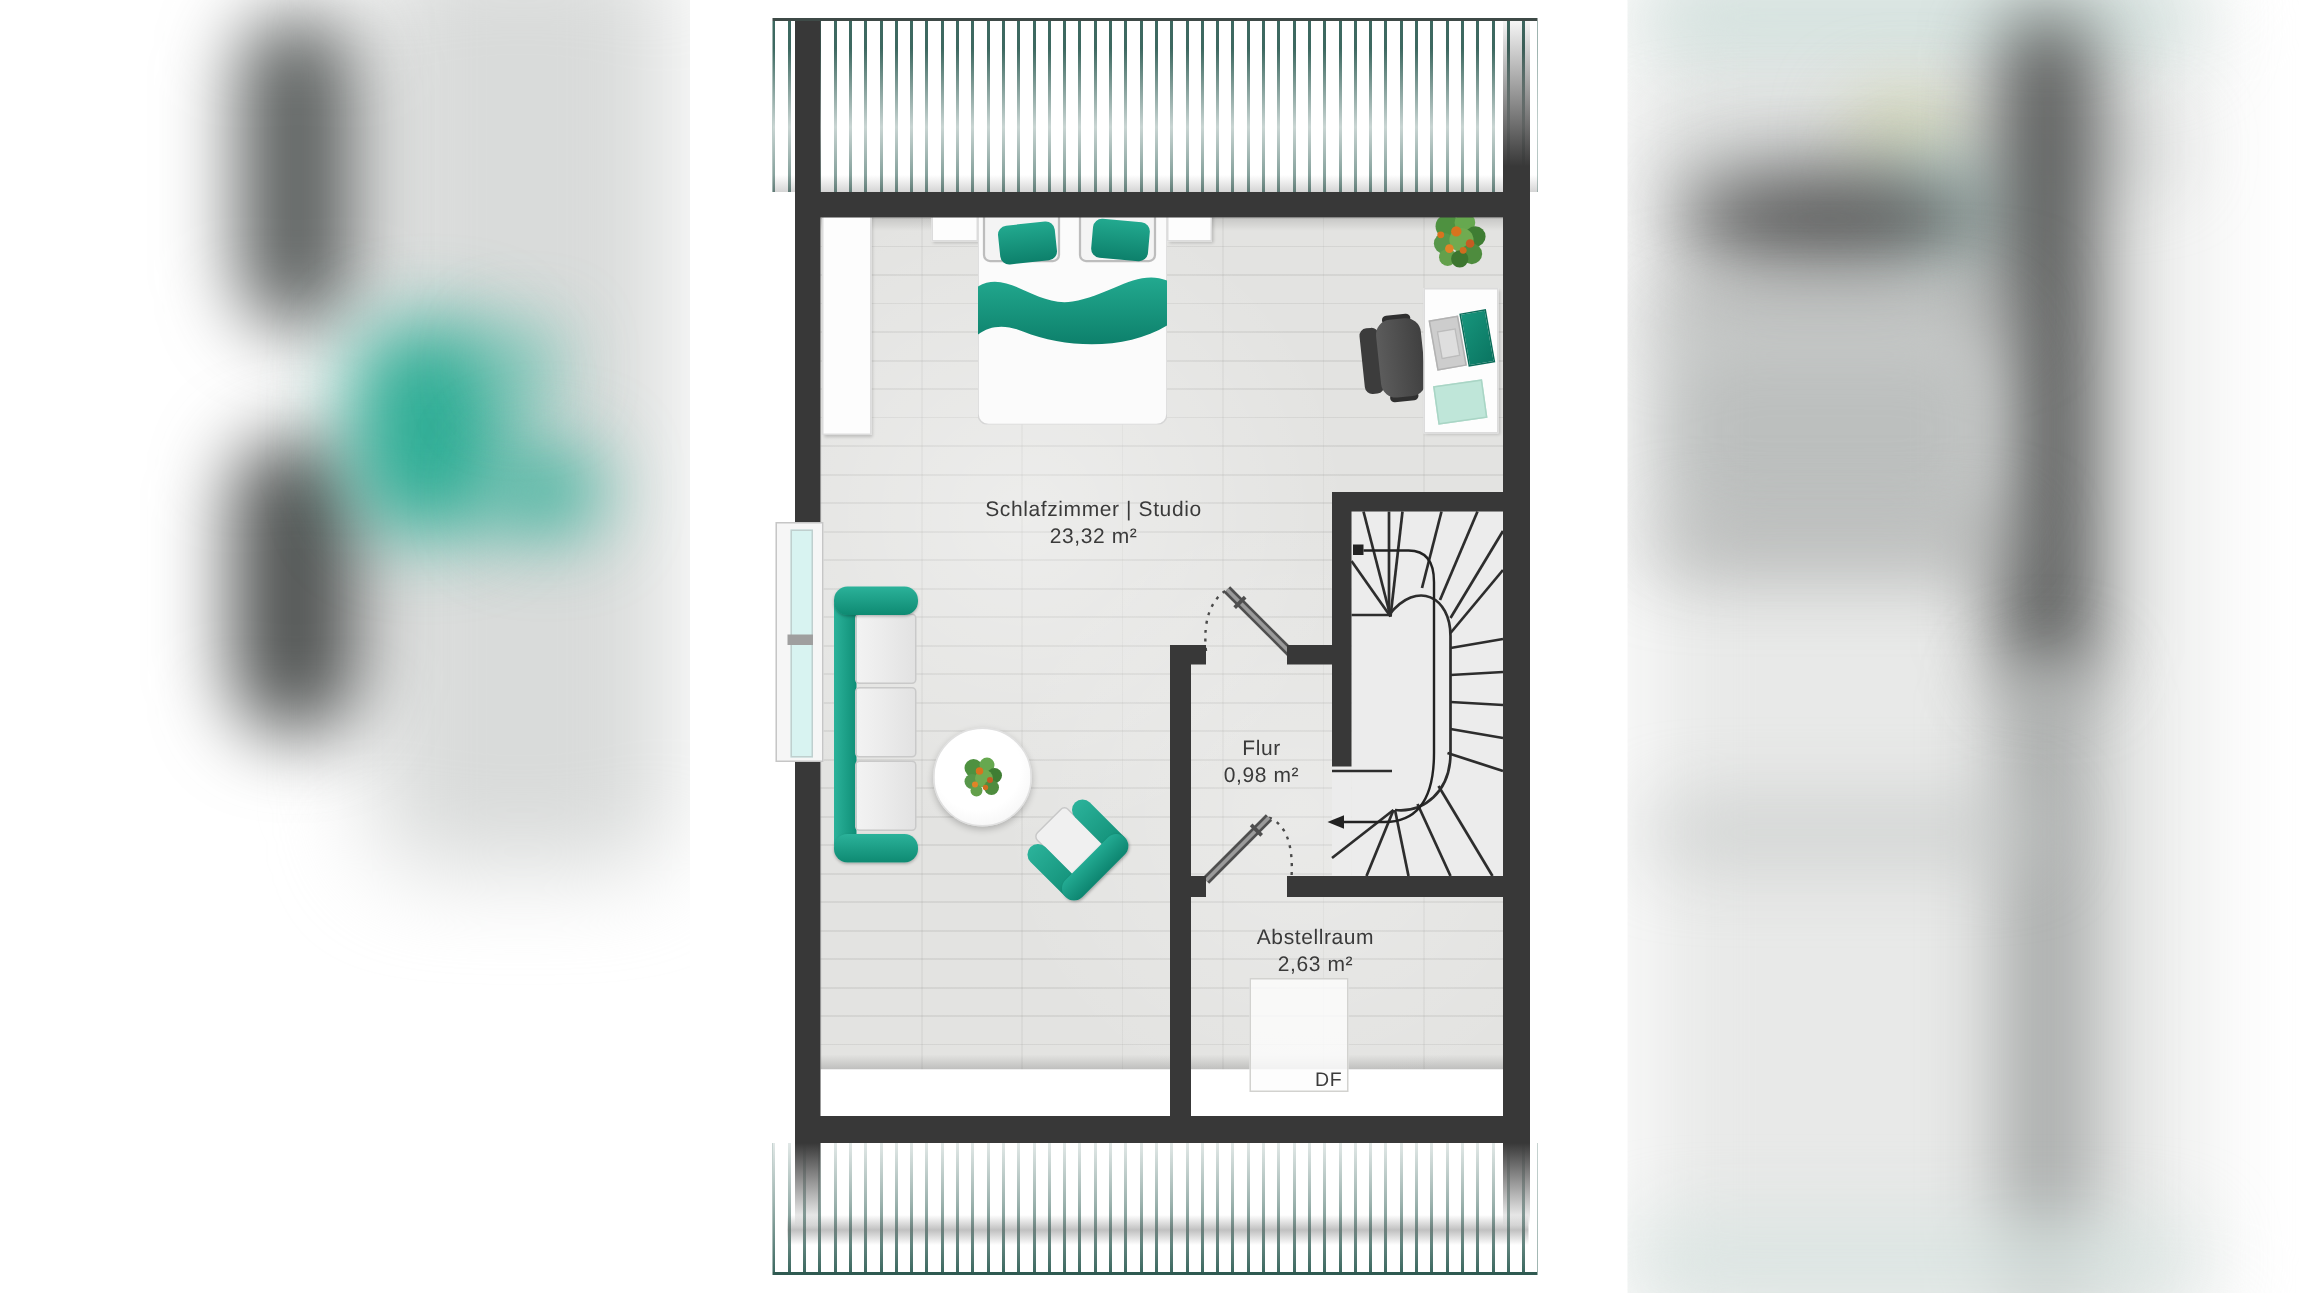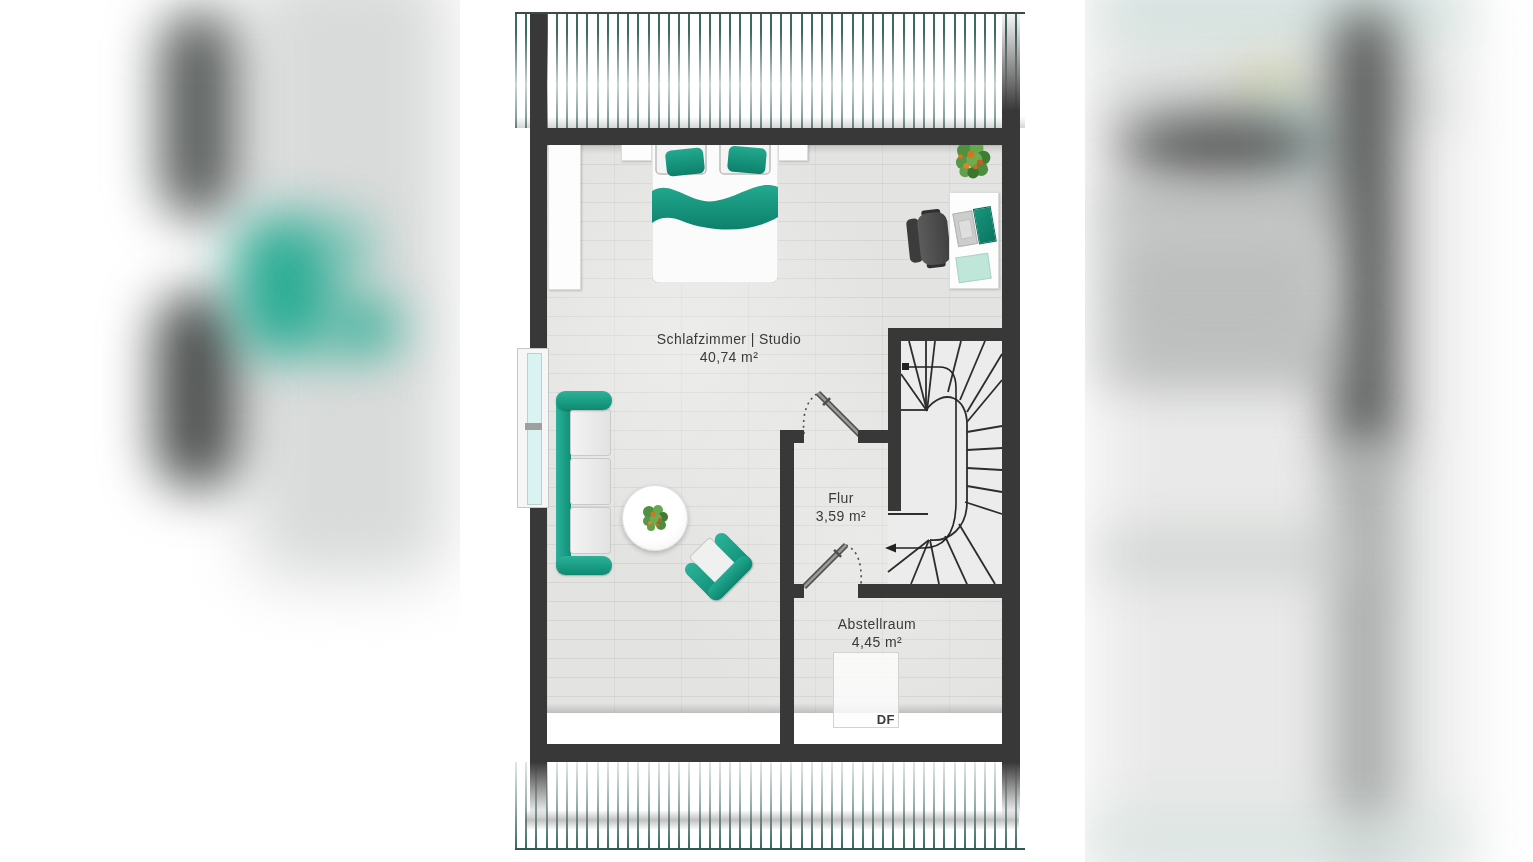--- a/index.html
+++ b/index.html
@@ -78,21 +78,21 @@
   .office-chair .armr.t{top:0;} .office-chair .armr.b{top:52px;}
   
   .desk{left:434px;top:180px;width:50px;height:97px;}
   .laptop{position:absolute;left:5px;top:16px;width:40px;height:36px;transform:rotate(-10deg);}
   .laptop .base{position:absolute;left:0;top:1px;width:20px;height:34px;background:#cdcdcd;border:1px solid #b2b2b2;box-sizing:border-box;}
   .laptop .keys{position:absolute;left:4px;top:9px;width:11px;height:17px;background:#dedede;border:1px solid #bcbcbc;}
   .laptop .screen{position:absolute;left:21px;top:0;width:18px;height:36px;background:linear-gradient(135deg,#17957c,#0a7561);border:1px solid #0a6c59;box-sizing:border-box;}
   .desk-paper{position:absolute;left:7px;top:62px;width:33px;height:26px;background:#bfe6d9;border:1px solid #a9d5c5;transform:rotate(-8deg);box-sizing:border-box;}
   
   .skylight{left:318px;top:640px;width:66px;height:76px;background:rgba(253,253,252,0.82);
-    border:1px solid #d2d2cf;box-sizing:border-box;font-weight:bold;}
+    border:1px solid #d2d2cf;box-sizing:border-box;}
   .skylight .df{position:absolute;right:3px;bottom:0px;font-size:13px;color:#3c3c3c;letter-spacing:0.5px;}
   
   .room-label{position:absolute;text-align:center;color:#3a3a3a;font-size:14px;line-height:18px;letter-spacing:0.4px;}
   svg{display:block;}
   .overlay-svg{position:absolute;left:0;top:0;pointer-events:none;}
 </style>
 </head>
 <body>
 
 <div id="canvas">
@@ -289,25 +289,25 @@
     <div class="wall" style="left:373px;top:316px;width:114px;height:13px;"></div>
     <div class="wall" style="left:373px;top:316px;width:13px;height:183px;"></div>
 
     <div class="abs window">
       <div class="glass"></div>
       <div class="mullion"></div>
     </div>
 
     <div class="room-label" style="left:94px;top:318px;width:240px;">
       <div>Schlafzimmer | Studio</div>
-      <div>40,74 m²</div>
+      <div>23,32 m²</div>
     </div>
     <div class="room-label" style="left:276px;top:477px;width:100px;">
       <div>Flur</div>
-      <div>3,59 m²</div>
+      <div>0,98 m²</div>
     </div>
     <div class="room-label" style="left:282px;top:603px;width:160px;">
       <div>Abstellraum</div>
-      <div>4,45 m²</div>
+      <div>2,63 m²</div>
     </div>
 
   </div>
 </div>
 
 </body></html>

